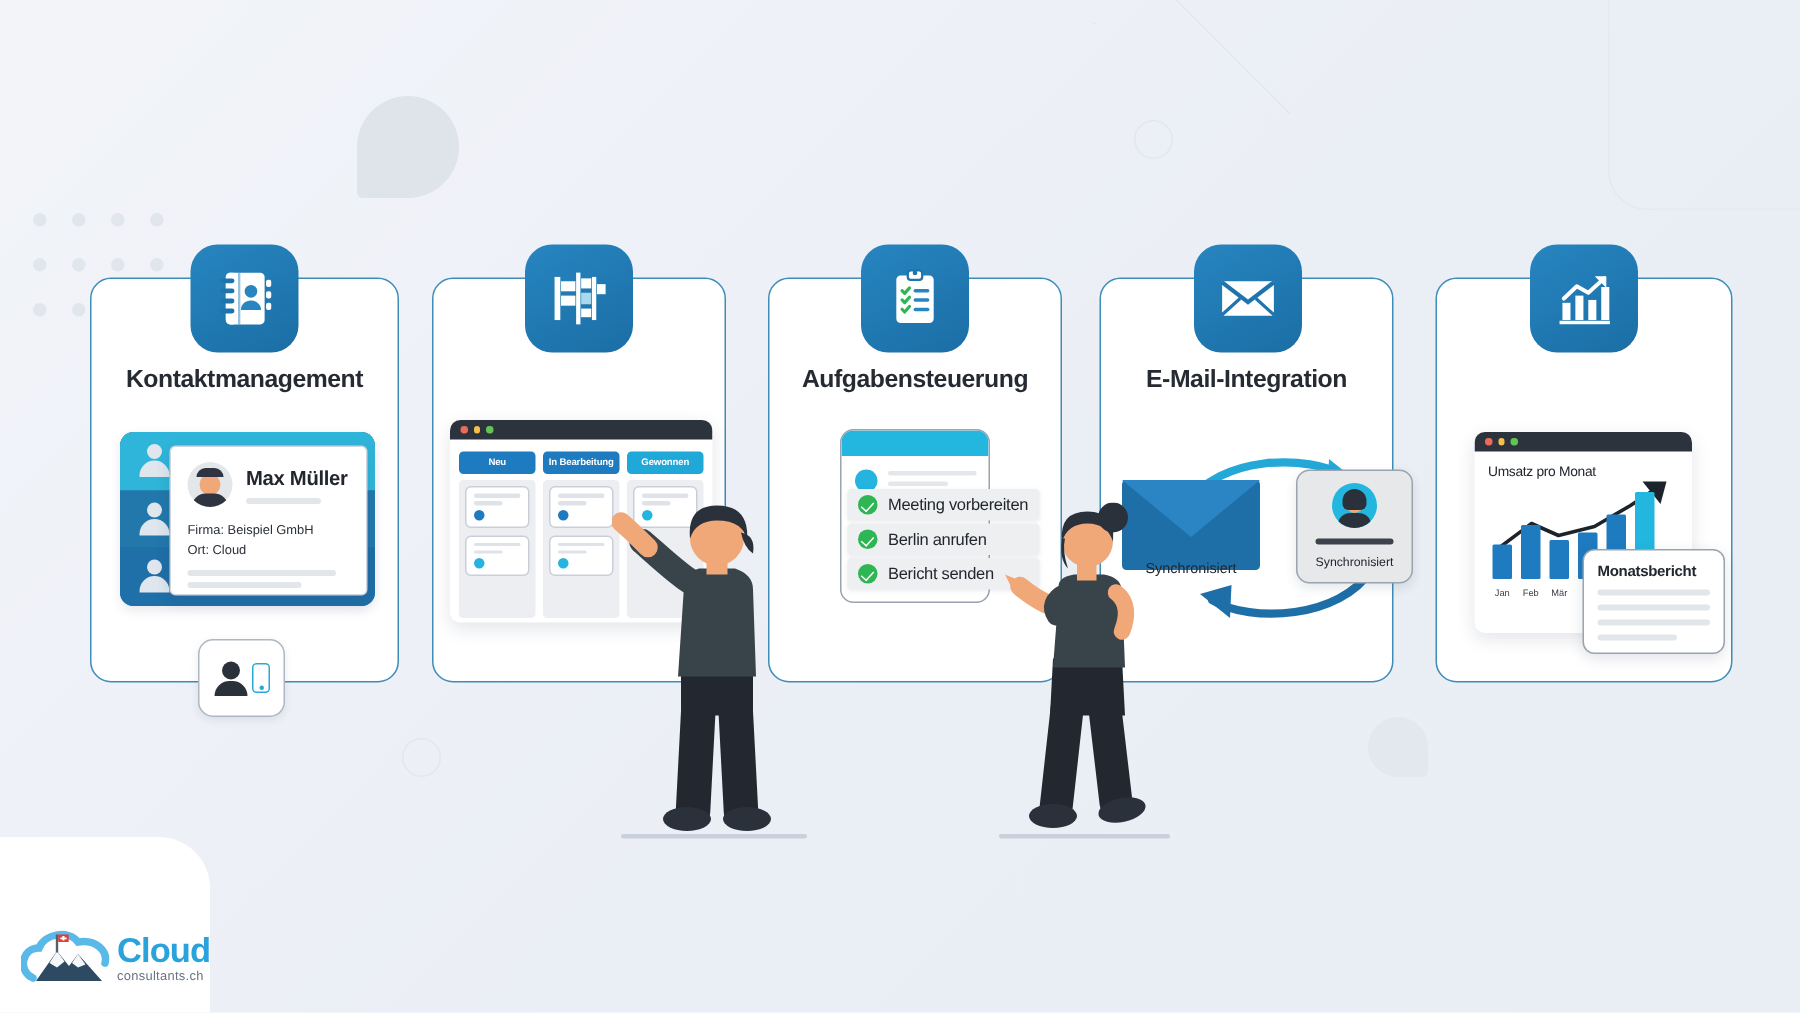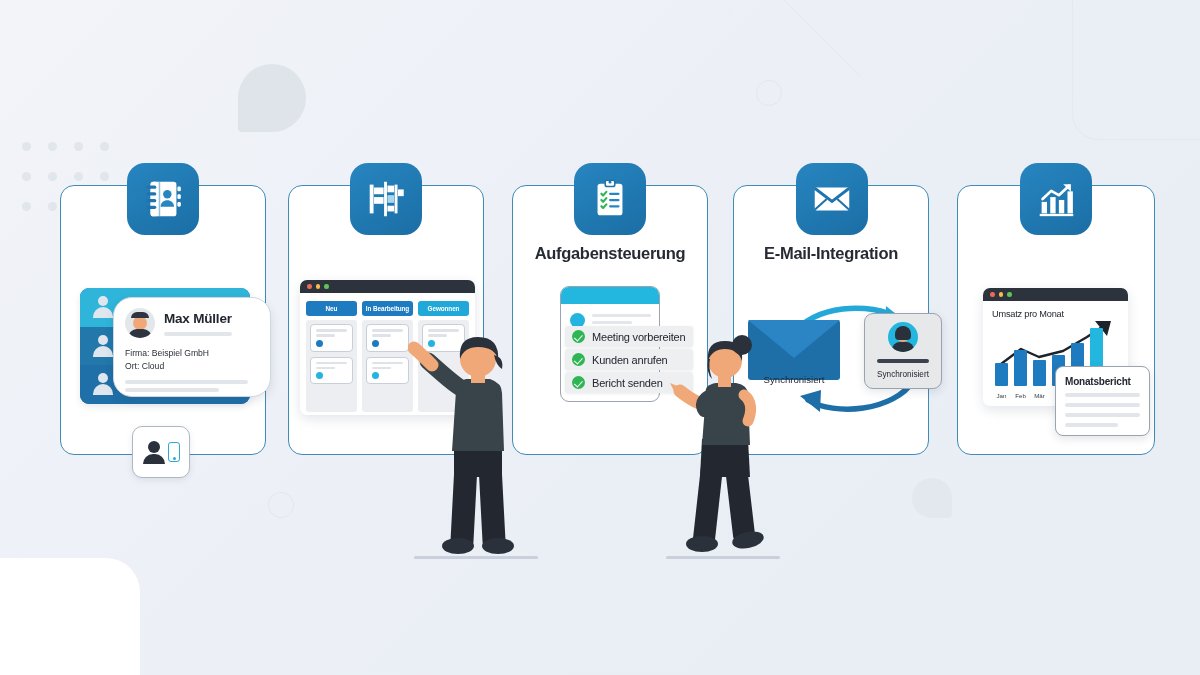--- a/index.html
+++ b/index.html
@@ -112,23 +112,23 @@
   .contact-stack .r1 { top: 0;     background: #2fb5d9; }
   .contact-stack .r2 { top: 38.6px; background: #2278ab; }
   .contact-stack .r3 { top: 77.2px; background: #1f6fa8; }
   .avi { position: absolute; left: 12px; top: 8px; width: 22px; height: 22px; }
   .avi .h { position: absolute; left: 6px; top: 0; width: 10px; height: 10px; border-radius: 50%; background: #dfe6ee; }
   .avi .b { position: absolute; left: 1px; top: 11px; width: 20px; height: 11px;
             border-radius: 10px 10px 0 0; background: #dfe6ee; }
 
   .contact-detail {
     position: absolute; left: 113px; top: 297px;
-    width: 158px; height: 100px;
+    width: 132px; height: 100px;
     background: #fff; border: 1.2px solid #cfd6df;
-    border-radius: 19px;
+    border-radius: 4px;
     box-shadow: 0 4px 10px rgba(35,55,85,.12);
     padding: 10px 11px;
   }
   .cd-head { display: flex; align-items: center; gap: 9px; }
   .cd-face { position: relative; width: 30px; height: 30px; border-radius: 50%; background: #e4e7ea; overflow: hidden; flex: none; }
   .cd-face .skin { position: absolute; left: 8px; top: 8px; width: 14px; height: 14px; border-radius: 50%; background: #f0a878; }
   .cd-face .fr   { position: absolute; left: 6px; top: 4px; width: 18px; height: 6px; border-radius: 9px 9px 0 0; background: #2e3440; }
   .cd-face .body { position: absolute; left: 3px; top: 21px; width: 24px; height: 14px; border-radius: 9px 9px 0 0; background: #2e3440; }
   .cd-name { font-size: 13.5px; font-weight: bold; color: #22262e; letter-spacing: -.2px; }
   .cd-line { height: 4px; border-radius: 2px; background: #e2e5ea; }
@@ -216,21 +216,21 @@
   }
   .sc-av { position: relative; width: 30px; height: 30px; border-radius: 50%; background: #23b6de; overflow: hidden; }
   .sc-av .hair { position: absolute; left: 7px; top: 4px; width: 16px; height: 14px; border-radius: 8px 8px 4px 4px; background: #2b313b; }
   .sc-av .skin { position: absolute; left: 9px; top: 8px; width: 12px; height: 12px; border-radius: 50%; background: #f0a878; }
   .sc-av .body { position: absolute; left: 4px; top: 20px; width: 22px; height: 12px; border-radius: 8px 8px 0 0; background: #2b313b; }
   .sc-bar { width: 52px; height: 4px; border-radius: 2px; background: #3d434c; margin-top: 7px; }
   .sc-label { font-size: 8.2px; color: #22262e; margin-top: 7px; }
   .arc { position: absolute; }
 
   
-  .report { left: 983px; top: 288px; width: 145px; height: 118px; }
+  .report { left: 983px; top: 288px; width: 145px; height: 134px; }
   .report-body { position: relative; padding: 8px 9px 0 9px; height: 105px; }
   .rep-title { font-size: 9.2px; color: #22262e; letter-spacing: -.2px; }
   .bars { position: absolute; left: 12px; bottom: 20px; display: flex; align-items: flex-end; gap: 6px; }
   .bar { width: 13px; border-radius: 1px; }
   .ticks { position: absolute; left: 12px; bottom: 7px; display: flex; gap: 6px; }
   .tick { width: 13px; text-align: center; font-size: 6.2px; color: #3b4049; }
   .monthly {
     position: absolute; left: 1055px; top: 366px; width: 95px; height: 70px;
     background: #fff; border: 1.3px solid #9aa3ae; border-radius: 8px;
     box-shadow: 0 3px 9px rgba(35,55,85,.13);
@@ -356,20 +356,21 @@
         <rect x="18" y="22" width="5.6" height="17"></rect>
         <rect x="27" y="25" width="5.6" height="14"></rect>
         <rect x="36" y="16" width="5.6" height="23"></rect>
       </g>
       <rect x="7" y="39.5" width="35" height="2.4" fill="#fff"></rect>
       <path d="M10 24 L19 15.5 L27 20 L38 10" stroke="#fff" stroke-width="2.8" fill="none" stroke-linecap="round" stroke-linejoin="round"></path>
       <path d="M31.5 8.5 L39.5 8.5 L39.5 16.5 Z" fill="#fff"></path>
     </svg>
   </div>
 
+  <div class="card-title t1">Kontaktmanagement</div>
   <div class="card-title t4">E-Mail-Integration</div>
   <div class="card-title t3">Aufgabensteuerung</div>
 
   <div class="contact-stack">
     <div class="rowc r1">
       <div class="avi">
           <div class="h"></div>
           <div class="b"></div>
         </div>
     </div>
@@ -476,21 +477,21 @@
     </div>
   </div>
 
   <div class="task-float">
     <div class="task-item">
       <span class="chk"></span>
       <span class="task-label">Meeting vorbereiten</span>
     </div>
     <div class="task-item">
       <span class="chk"></span>
-      <span class="task-label">Kunden anrufen</span>
+      <span class="task-label">Berlin anrufen</span>
     </div>
     <div class="task-item">
       <span class="chk"></span>
       <span class="task-label">Bericht senden</span>
     </div>
   </div>
 
   <svg class="arc" style="left:786px; top:300px; width:130px; height:46px;" viewBox="0 0 130 46">
     <path d="M6 36 C 26 4, 86 2, 112 18" stroke="#23a8d8" stroke-width="5.5" fill="none" stroke-linecap="round"></path>
     <path d="M100 6 L120 22 L99 28 Z" fill="#23a8d8"></path>
@@ -599,14 +600,30 @@
     <rect x="58" y="38" width="13" height="14" fill="#f0a878"></rect>
 
     <circle cx="65" cy="26" r="17" fill="#f0a878"></circle>
     <path d="M48 26 Q 46 6 65 6 Q 84 6 82 26 Q 78 14 65 14 Q 52 14 48 26 Z" fill="#2b313b"></path>
 
     <circle cx="82" cy="10" r="10" fill="#2b313b"></circle>
     <path d="M48 24 Q 46 38 52 44 Q 48 32 50 24 Z" fill="#2b313b"></path>
   </svg>
 
   <div class="logo-panel"></div>
+  <div class="logo">
+    <svg style="width:62px; height:40px;" viewBox="0 0 62 40">
+      <path d="M8 34 C -2 30, 0 14, 12 14 C 16 4, 32 2, 38 10 C 50 8, 58 16, 56 24" stroke="#59b9e8" stroke-width="5" fill="none" stroke-linecap="round"></path>
+      <path d="M10 36 L24 16 L32 26 L38 18 L54 36 Z" fill="#2e4a63"></path>
+      <path d="M24 16 L29 23 L24 27 L19 24 Z" fill="#f4f7fa"></path>
+      <path d="M38 18 L43 25 L38 27 L34 24 Z" fill="#f4f7fa"></path>
+      <rect x="23.2" y="5" width="1.6" height="12" fill="#55606c"></rect>
+      <rect x="24.8" y="5" width="7" height="5" fill="#e23b36"></rect>
+      <rect x="27.6" y="6" width="1.4" height="3" fill="#fff"></rect>
+      <rect x="26.2" y="7" width="4.2" height="1.2" fill="#fff"></rect>
+    </svg>
+    <div class="logo-text">
+      <div class="logo-main">Cloud</div>
+      <div class="logo-sub">consultants.ch</div>
+    </div>
+  </div>
 
 </div>
 
 </body></html>

